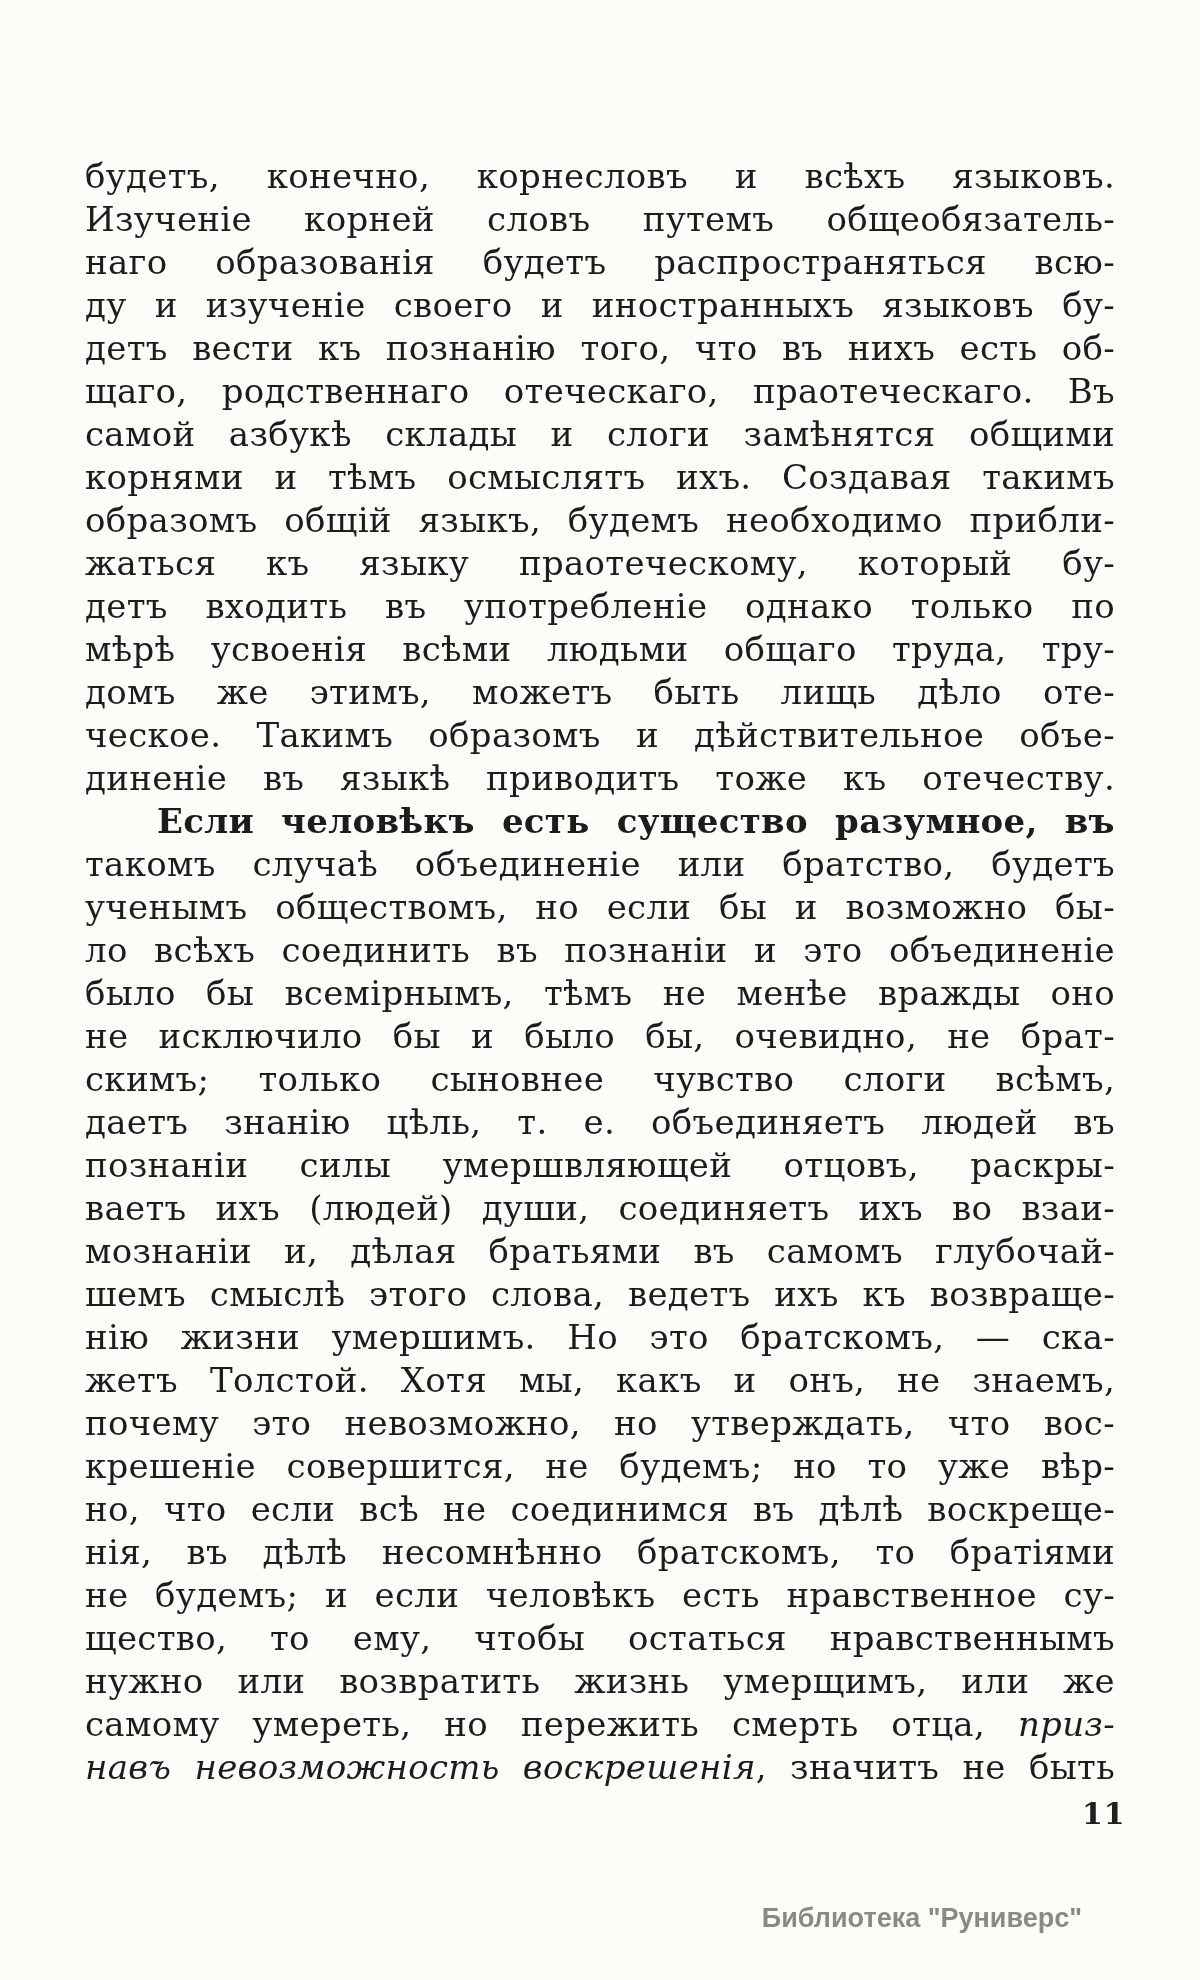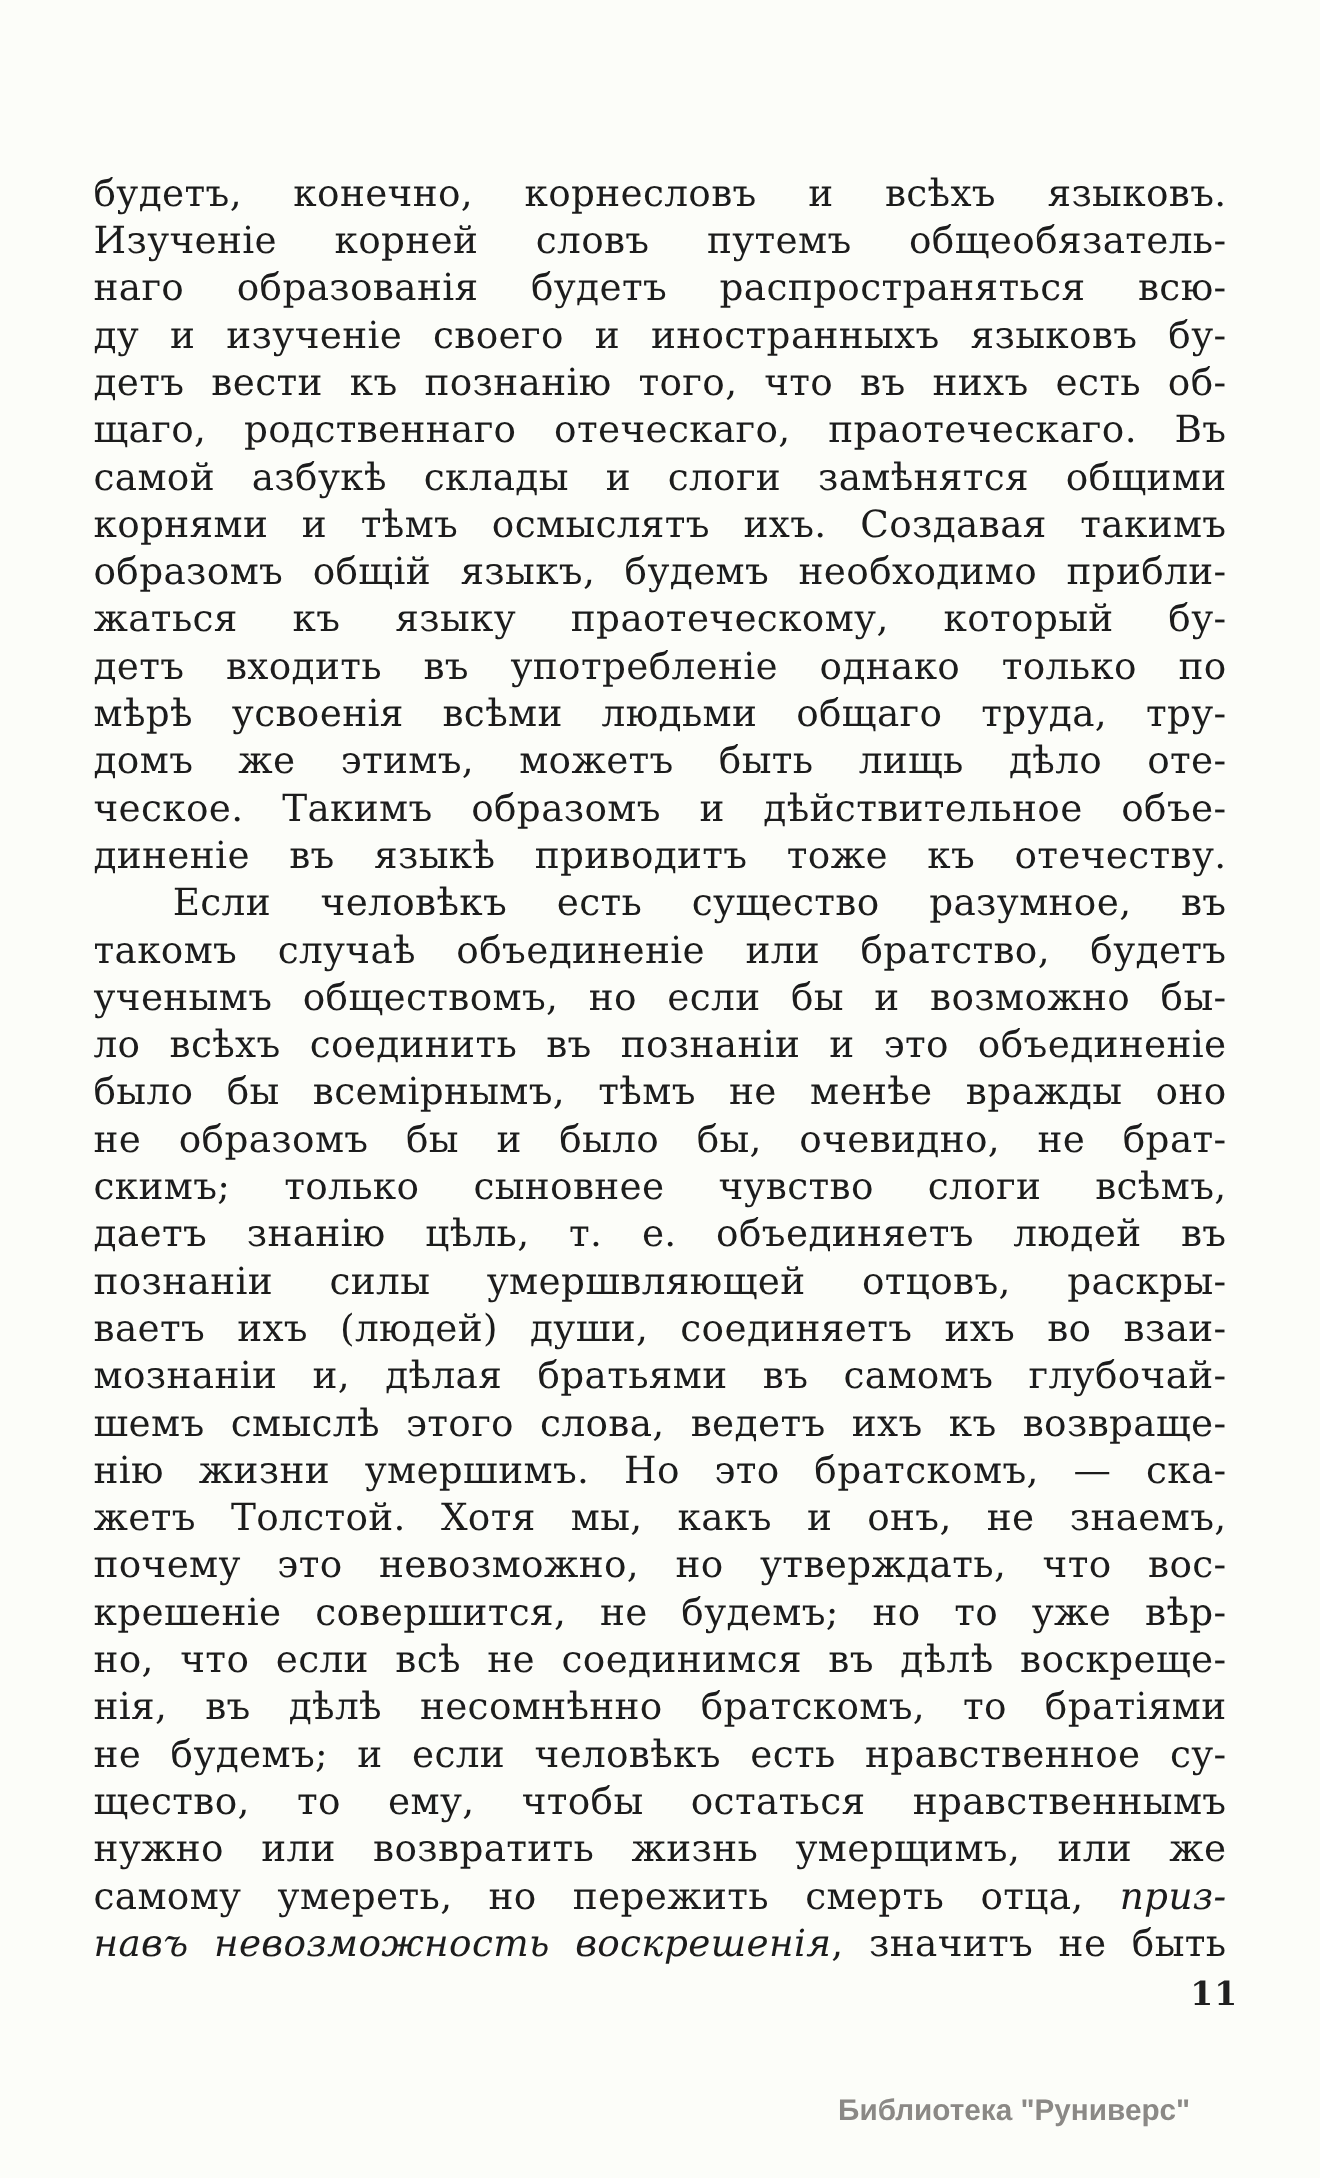--- a/index.html
+++ b/index.html
@@ -22,21 +22,21 @@
   }
   .line {
     font-size: 34px;
     line-height: 43px;
     height: 43px;
     white-space: nowrap;
     text-align: justify;
     text-align-last: justify;
     letter-spacing: 0.3px;
   }
-  .line.indent { padding-left: 72px; }
+  .line.indent { padding-left: 72px; font-weight: bold; }
   .line .italic { font-style: italic; }
   .page-number {
     position: absolute;
     left: 1050px; top: 1780px;
     font-size: 30px;
     font-weight: 600;
     color: #202020;
     letter-spacing: 1px;
     margin-left: 32px;
   }
@@ -67,21 +67,21 @@
       <div class="line"><span>детъ входить въ употребленіе однако только по</span></div>
       <div class="line"><span>мѣрѣ усвоенія всѣми людьми общаго труда, тру-</span></div>
       <div class="line"><span>домъ же этимъ, можетъ быть лищь дѣло оте-</span></div>
       <div class="line"><span>ческое. Такимъ образомъ и дѣйствительное объе-</span></div>
       <div class="line"><span>диненіе въ языкѣ приводитъ тоже къ отечеству.</span></div>
       <div class="line indent"><span>Если человѣкъ есть существо разумное, въ</span></div>
       <div class="line"><span>такомъ случаѣ объединеніе или братство, будетъ</span></div>
       <div class="line"><span>ученымъ обществомъ, но если бы и возможно бы-</span></div>
       <div class="line"><span>ло всѣхъ соединить въ познаніи и это объединеніе</span></div>
       <div class="line"><span>было бы всемірнымъ, тѣмъ не менѣе вражды оно</span></div>
-      <div class="line"><span>не образомъ бы и было бы, очевидно, не брат-</span></div>
+      <div class="line"><span>не исключило бы и было бы, очевидно, не брат-</span></div>
       <div class="line"><span>скимъ; только сыновнее чувство слоги всѣмъ,</span></div>
       <div class="line"><span>даетъ знанію цѣль, т. е. объединяетъ людей въ</span></div>
       <div class="line"><span>познаніи силы умершвляющей отцовъ, раскры-</span></div>
       <div class="line"><span>ваетъ ихъ (людей) души, соединяетъ ихъ во взаи-</span></div>
       <div class="line"><span>мознаніи и, дѣлая братьями въ самомъ глубочай-</span></div>
       <div class="line"><span>шемъ смыслѣ этого слова, ведетъ ихъ къ возвраще-</span></div>
       <div class="line"><span>нію жизни умершимъ. Но это братскомъ, — ска-</span></div>
       <div class="line"><span>жетъ Толстой. Хотя мы, какъ и онъ, не знаемъ,</span></div>
       <div class="line"><span>почему это невозможно, но утверждать, что вос-</span></div>
       <div class="line"><span>крешеніе совершится, не будемъ; но то уже вѣр-</span></div>

